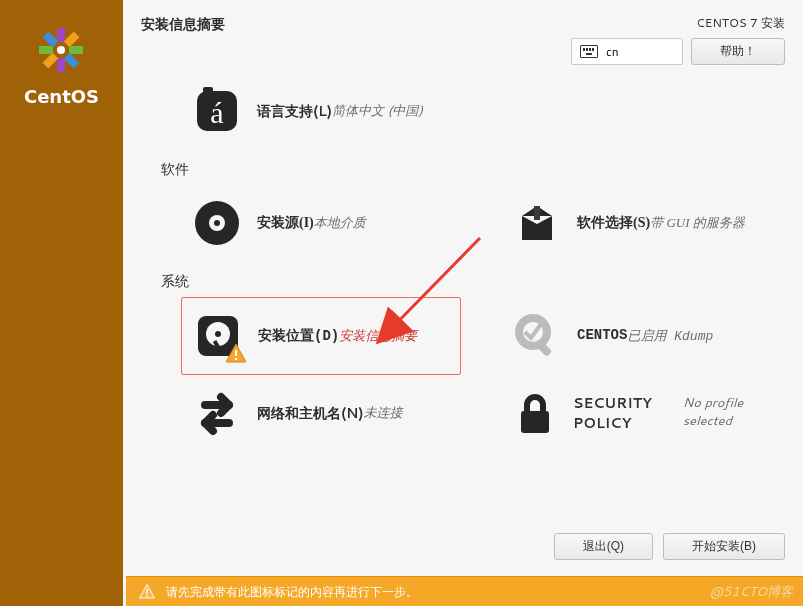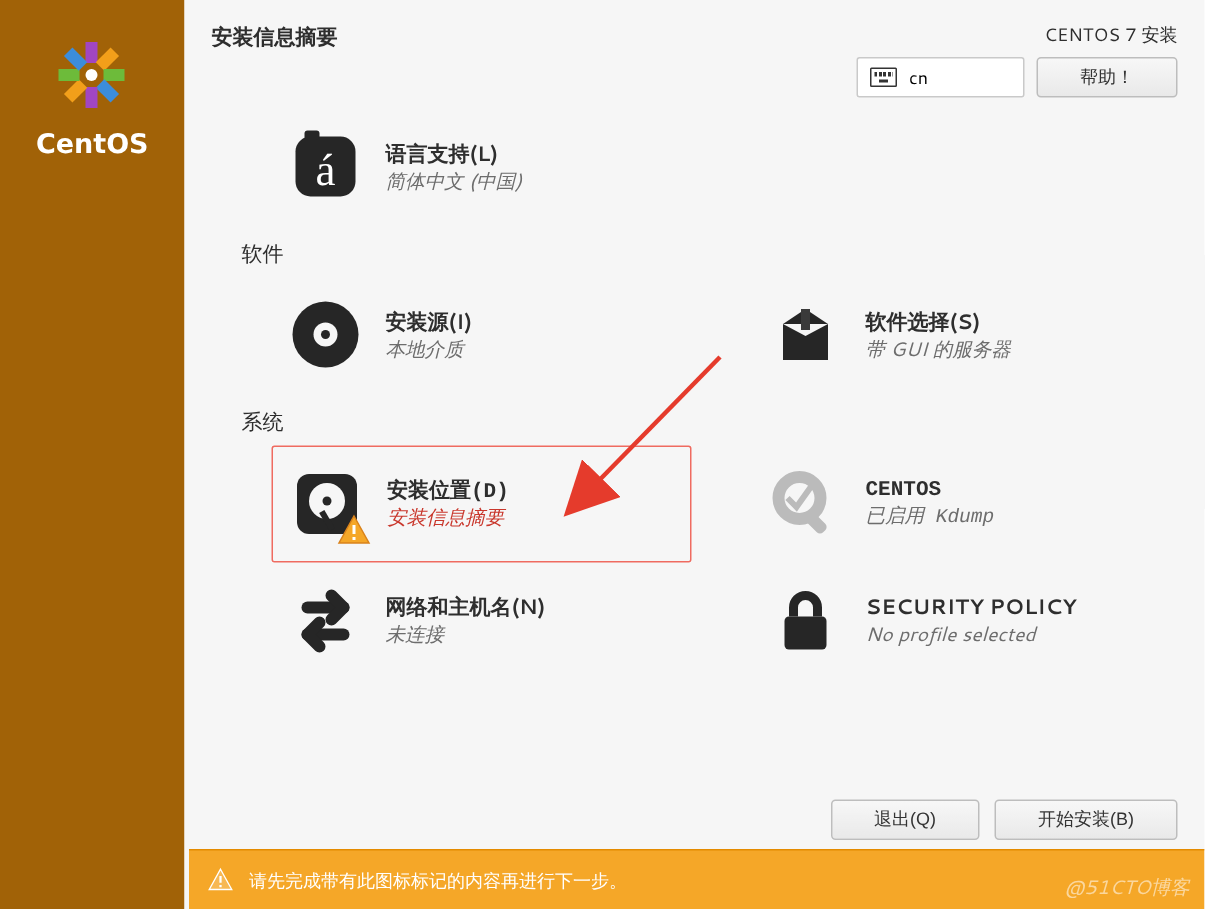--- a/index.html
+++ b/index.html
@@ -20,30 +20,30 @@
   .kbd-icon::before { content: ""; position: absolute; left: 2px; right: 2px; top: 2px; height: 3px; background: repeating-linear-gradient(90deg,#333 0 2px, transparent 0 3px); }
   .kbd-icon::after { content: ""; position: absolute; left: 5px; right: 5px; bottom: 2px; height: 2px; background: #333; }
   .btn { background: linear-gradient(#f7f7f7,#e9e9e9); border: 1px solid #bdbdbd; border-radius: 3px; font-size: 12px; color: #333; padding: 4px 28px; cursor: pointer; }
   .content { flex: 1; overflow: auto; padding: 0 22px 0 8px; }
   .section-title { font-size: 14px; color: #2e2e2e; margin: 10px 0 6px 30px; }
   .row { display: flex; gap: 40px; }
   .spoke { display: flex; align-items: center; gap: 14px; padding: 12px 10px; border-radius: 2px; cursor: pointer; min-width: 280px; }
   .spoke.highlight { border: 1px solid #ef6b60; }
   .spoke-icon-wrap { position: relative; width: 52px; height: 52px; display: flex; align-items: center; justify-content: center; }
   .spoke-icon-wrap.disabled { opacity: 0.28; }
-  .spoke-labels { display: flex; flex-direction: column; }
+  .spoke-labels { display: flex; flex-direction: row; }
   .spoke-title { font-size: 14px; font-weight: 700; color: #2e2e2e; }
   .spoke-status { font-size: 13px; color: #6d6d6d; font-style: italic; }
   .spoke-status.warn { color: #c9372c; font-style: italic; }
   .arrow-overlay { position: absolute; left: 352px; top: 228px; width: 140px; height: 140px; pointer-events: none; }
   .warn-triangle { position: absolute; right: -4px; bottom: -4px; }
   .footer { padding: 6px 18px 10px 18px; display: flex; flex-direction: column; align-items: flex-end; gap: 18px; }
   .footer-btns { display: flex; gap: 10px; }
   .footer-hint { font-size: 12px; font-style: italic; color: #8a8a8a; }
-  .warning-bar { position: absolute; left: 126px; right: 0; bottom: 0; height: 40px; background: #f5a728; display: flex; align-items: center; padding: 0 12px; gap: 10px; border-top: 1px solid #e48b00; }
+  .warning-bar { position: absolute; left: 126px; right: 0; bottom: 0; height: 30px; background: #f5a728; display: flex; align-items: center; padding: 0 12px; gap: 10px; border-top: 1px solid #e48b00; }
   .warning-bar .msg { color: #fff; font-size: 12px; }
   .watermark { position: absolute; right: 10px; bottom: 5px; color: rgba(255,255,255,0.55); font-style: italic; font-size: 13px; pointer-events: none; }
 </style>
 </head>
 <body>
 
 <div class="root">
   <aside class="sidebar">
     <div class="brand">
       <svg width="52" height="52" viewBox="0 0 52 52">
@@ -107,21 +107,21 @@
             </svg>
           </div>
           <div class="spoke-labels">
             <span class="spoke-title">语言支持(L)</span>
             <span class="spoke-status">简体中文 (中国)</span>
           </div>
         </div>
       </div>
 
       <div class="section-title">软件</div>
-      <div class="row" style="margin-left:50px;">
+      <div class="row" style="margin-left:50px;font-family:Liberation Serif, serif;">
         <div class="spoke">
           <div class="spoke-icon-wrap">
             <svg width="52" height="52" viewBox="0 0 52 52">
               <circle cx="26" cy="26" r="22" fill="#262626"></circle>
               <circle cx="26" cy="26" r="8" fill="#f6f6f6"></circle>
               <circle cx="26" cy="26" r="3" fill="#262626"></circle>
             </svg>
           </div>
           <div class="spoke-labels">
             <span class="spoke-title">安装源(I)</span>

